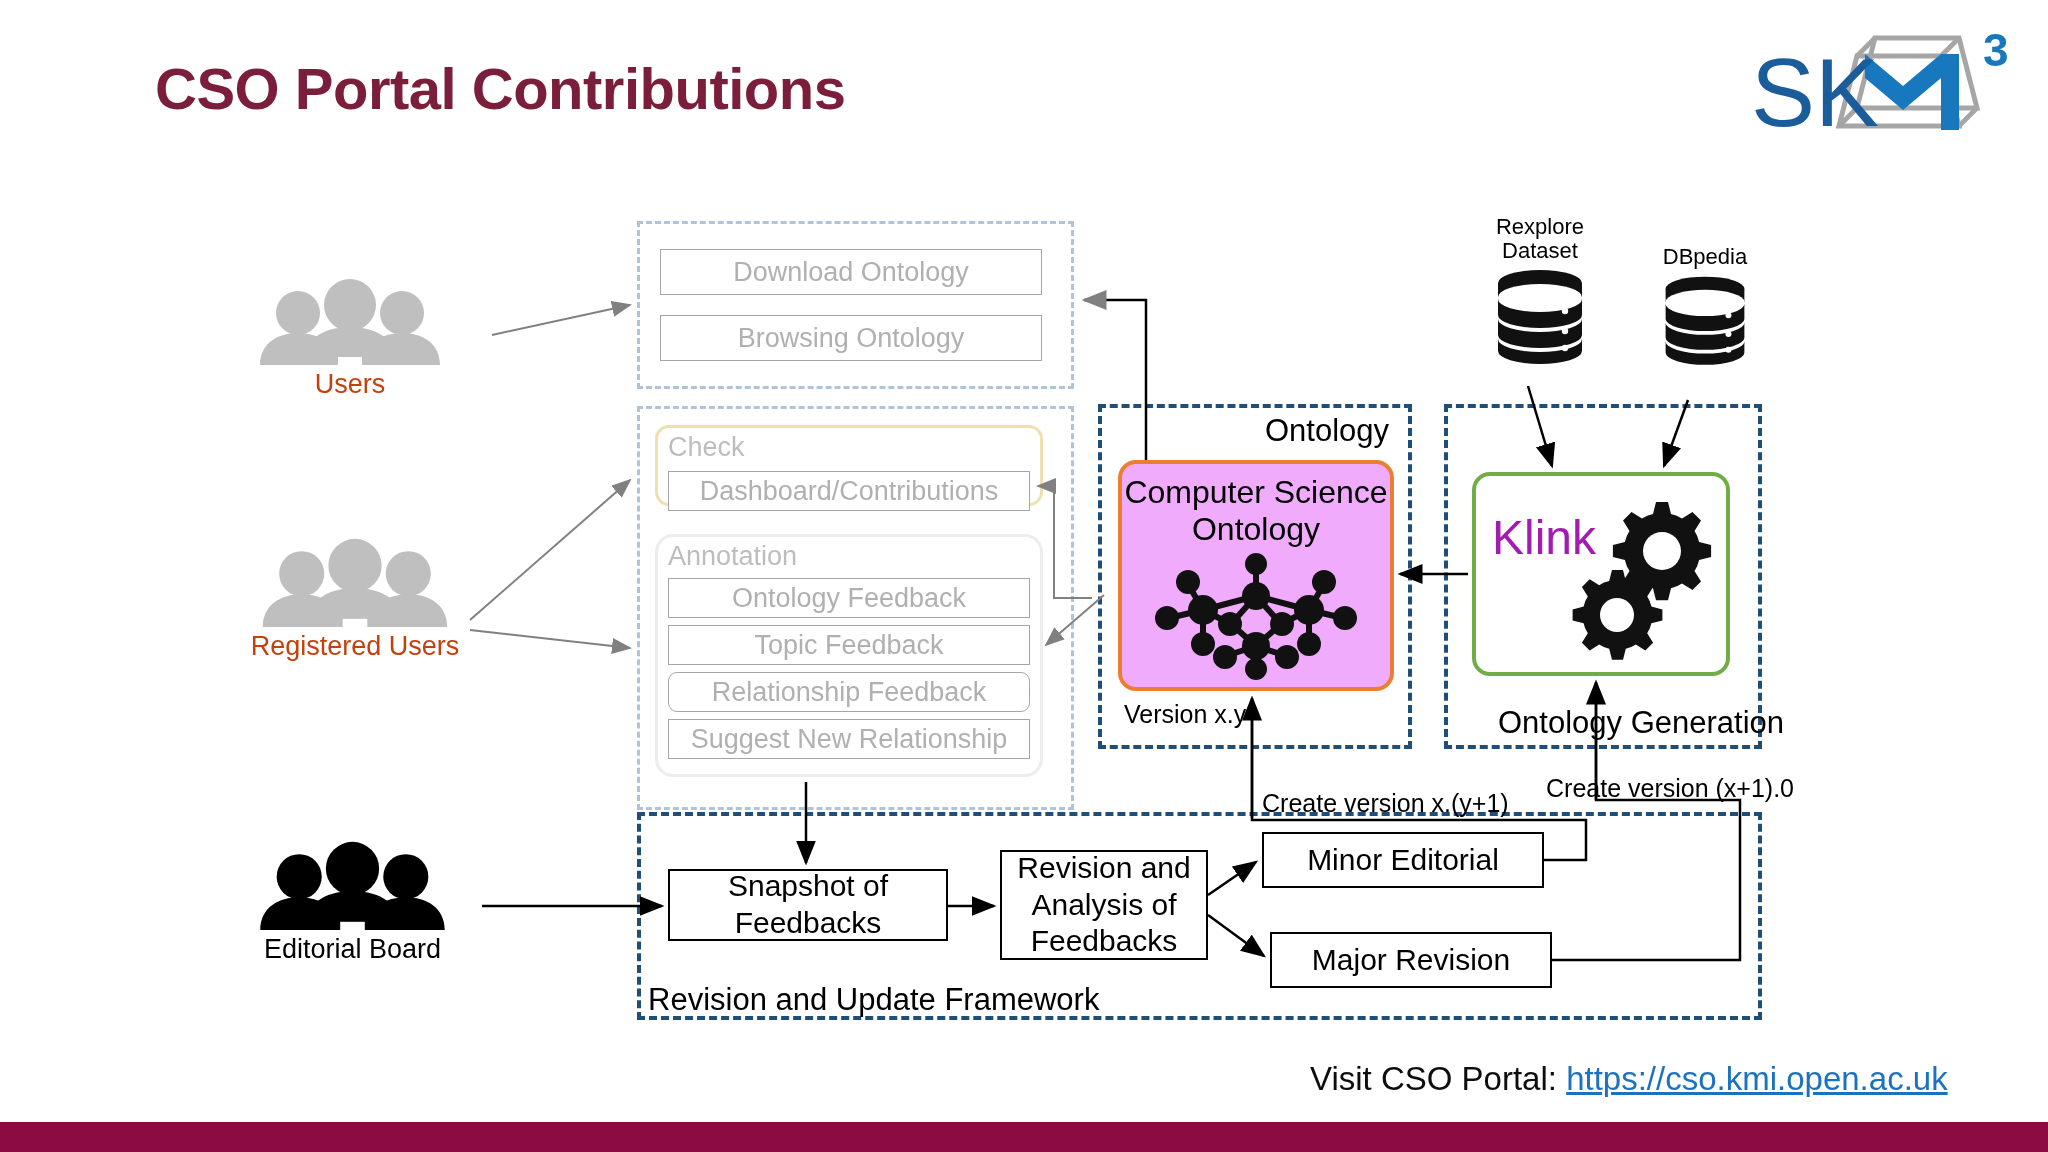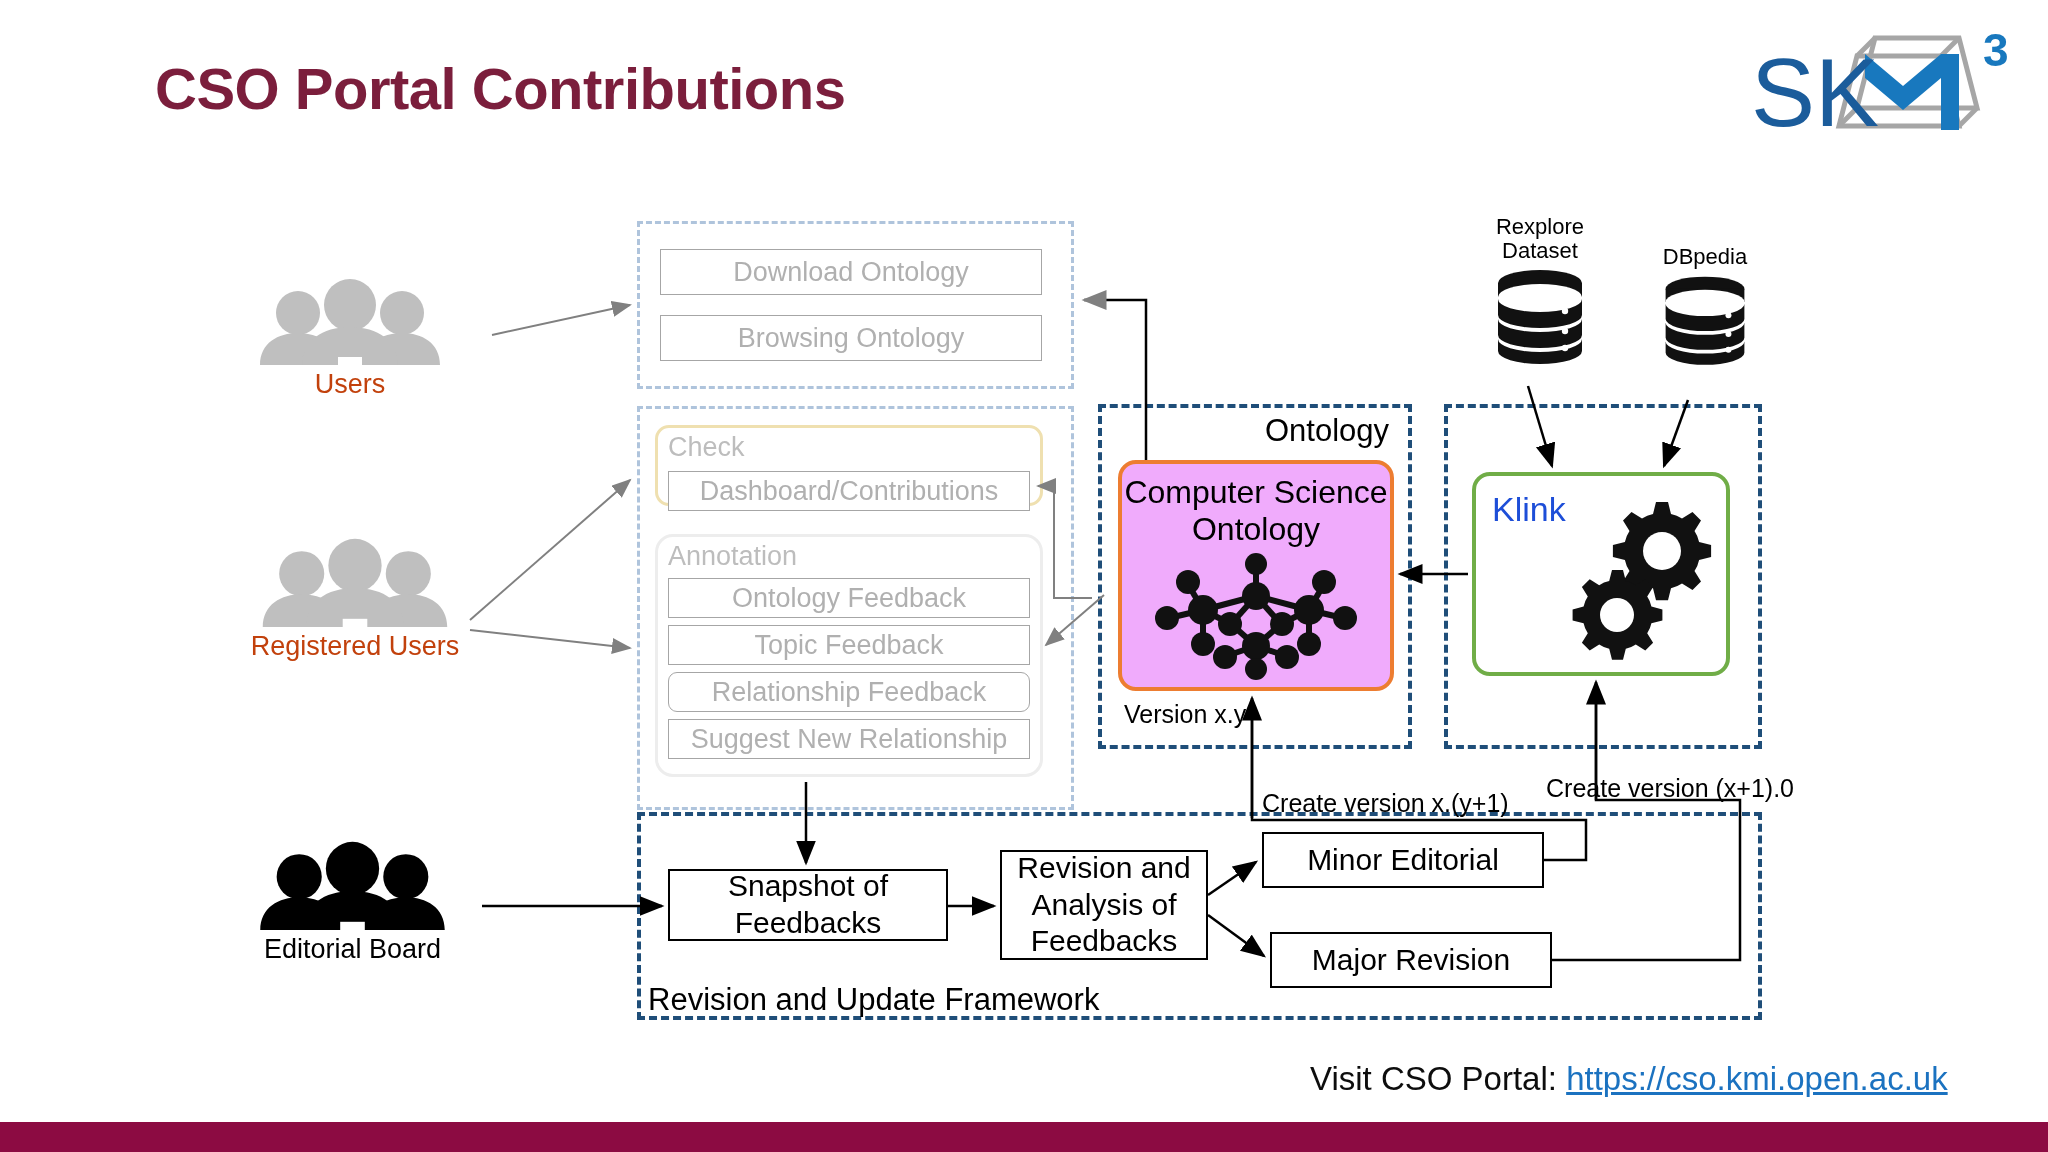--- a/index.html
+++ b/index.html
@@ -154,24 +154,24 @@
     background: #ffffff;
   }
   .cso-title {
     font-size: 32px;
     text-align: center;
     color: #000;
     line-height: 1.16;
     padding-top: 10px;
   }
   .klink-title {
-    font-size: 34px;
-    color: #1d4ed8;
+    font-size: 48px;
+    color: #a21caf;
     padding-left: 16px;
-    padding-top: 14px;
+    padding-top: 34px;
   }
 
   svg { display: block; overflow: visible; }
 </style>
 </head>
 <body>
 
 <div id="slide">
 
   <div class="abs" id="page-title">CSO Portal Contributions</div>
@@ -315,20 +315,21 @@
         <circle cx="84" cy="107" r="12"></circle>
         <circle cx="146" cy="107" r="12"></circle>
         <circle cx="115" cy="119" r="11"></circle>
       </g>
     </svg>
   </div>
 
   <div class="abs small-label" style="left:1124px; top:700px;">Version x.y</div>
 
   <div class="abs navy-dashed" style="left:1444px; top:404px; width:318px; height:345px;"></div>
+  <div class="abs region-label" style="left:1498px; top:705px;">Ontology Generation</div>
 
   <div class="abs klink-box" style="left:1472px; top:472px; width:258px; height:204px;">
     <div class="klink-title">Klink</div>
     <svg class="abs" style="left:118px; top:18px;" width="140" height="175" viewBox="0 0 140 175">
       <g fill="#111">
         <path d="M62,8 l12,0 l3,12 a30,30 0 0 1 11,4.6 l10.5,-6.5 l8.5,8.5 l-6.5,10.5 a30,30 0 0 1 4.6,11 l12,3 l0,12 l-12,3 a30,30 0 0 1 -4.6,11 l6.5,10.5 l-8.5,8.5 l-10.5,-6.5 a30,30 0 0 1 -11,4.6 l-3,12 l-12,0 l-3,-12 a30,30 0 0 1 -11,-4.6 l-10.5,6.5 l-8.5,-8.5 l6.5,-10.5 a30,30 0 0 1 -4.6,-11 l-12,-3 l0,-12 l12,-3 a30,30 0 0 1 4.6,-11 l-6.5,-10.5 l8.5,-8.5 l10.5,6.5 a30,30 0 0 1 11,-4.6 Z"></path>
         <circle cx="68" cy="57" r="19" fill="#ffffff"></circle>
         <path d="M18,76 l11,0 l2.8,11 a27,27 0 0 1 10,4.2 l9.5,-5.9 l7.8,7.8 l-5.9,9.5 a27,27 0 0 1 4.2,10 l11,2.8 l0,11 l-11,2.8 a27,27 0 0 1 -4.2,10 l5.9,9.5 l-7.8,7.8 l-9.5,-5.9 a27,27 0 0 1 -10,4.2 l-2.8,11 l-11,0 l-2.8,-11 a27,27 0 0 1 -10,-4.2 l-9.5,5.9 l-7.8,-7.8 l5.9,-9.5 a27,27 0 0 1 -4.2,-10 l-11,-2.8 l0,-11 l11,-2.8 a27,27 0 0 1 4.2,-10 l-5.9,-9.5 l7.8,-7.8 l9.5,5.9 a27,27 0 0 1 10,-4.2 Z"></path>
         <circle cx="23" cy="121" r="17" fill="#ffffff"></circle>
       </g>

